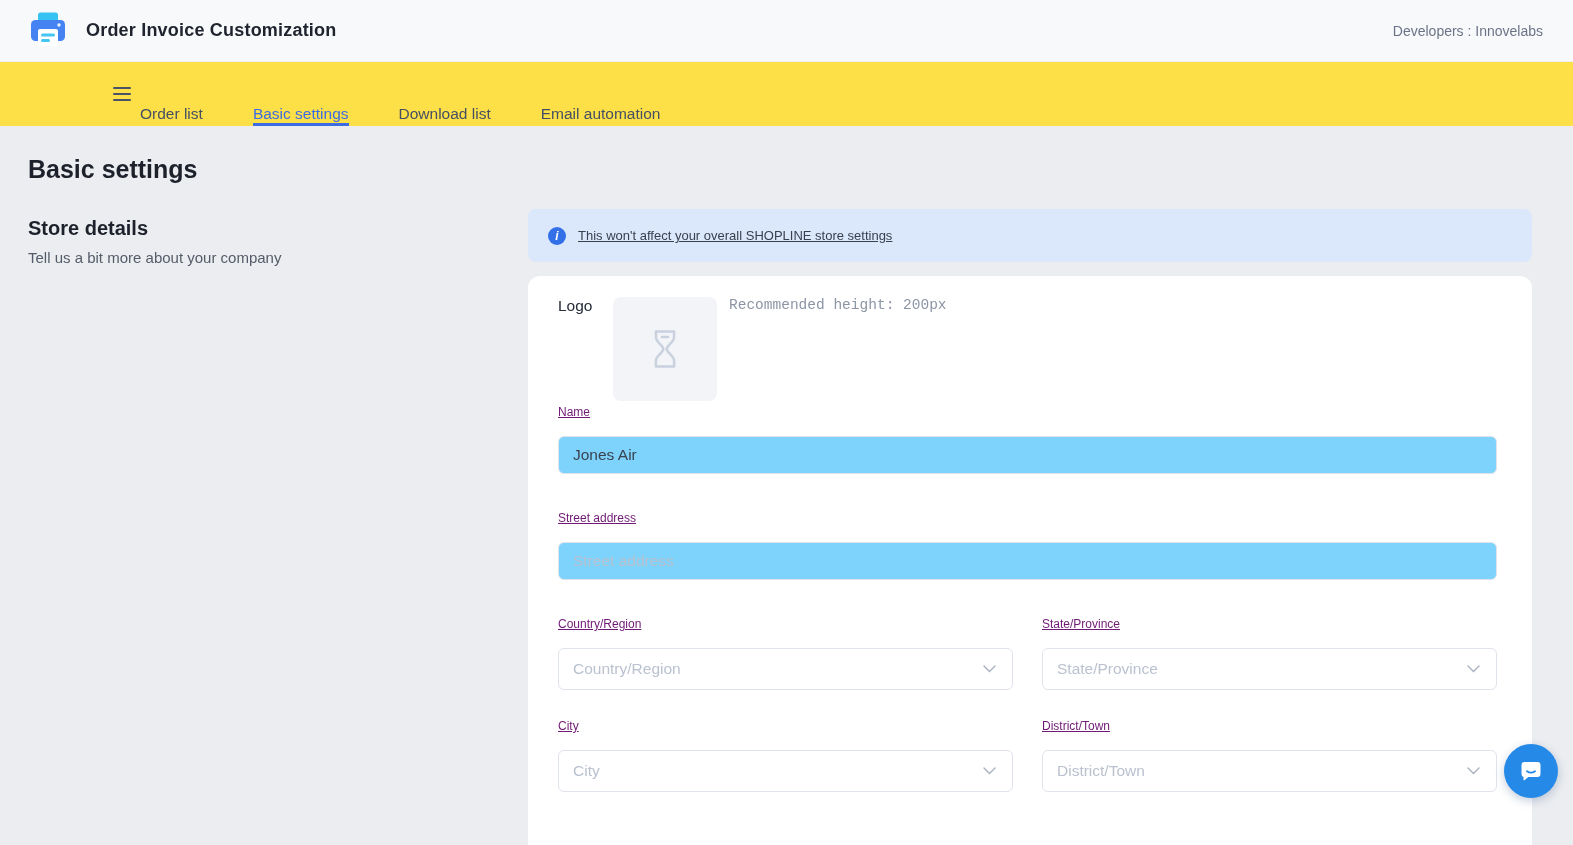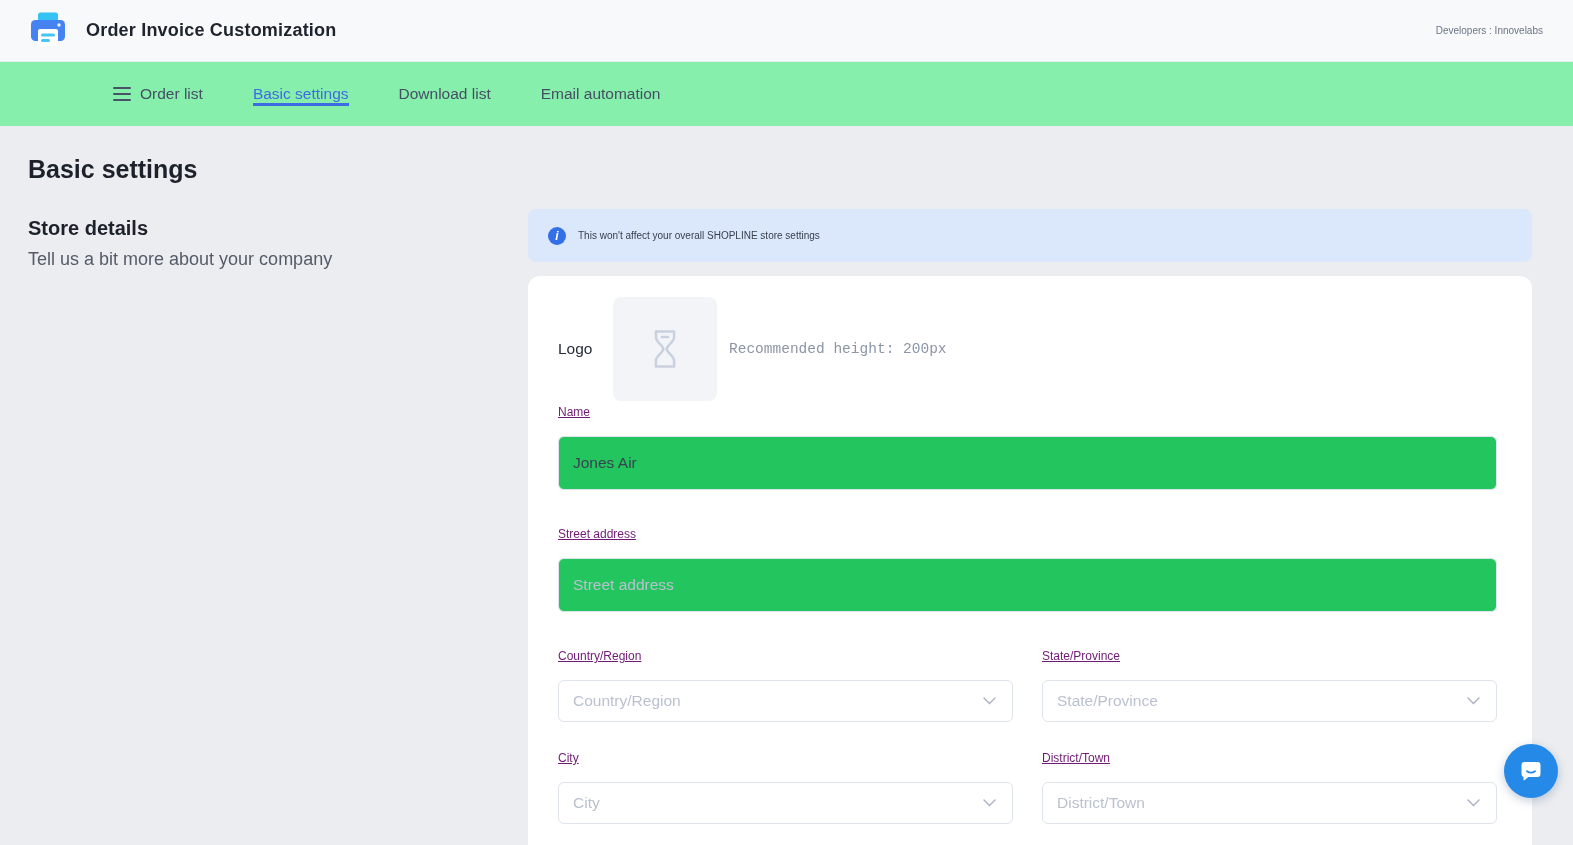--- a/index.html
+++ b/index.html
@@ -17,28 +17,28 @@
     background: #f8f9fb;
     border-bottom: 1px solid #eceef2;
     display: flex;
     align-items: center;
     justify-content: space-between;
     padding: 0 30px 0 28px;
     text-align: center;
   }
   .header-left { display: flex; align-items: center; gap: 18px; }
   .app-title { font-size: 18px; font-weight: 700; color: #1e232e; letter-spacing: .2px; }
-  .account-label { font-size: 10px; color: #6b7487; }
+  .account-label { font-size: 14px; color: #6b7487; }
 
   
   .tab-bar {
     height: 64px;
-    background: #86efac;
+    background: #fde047;
     display: flex;
-    align-items: center;
+    align-items: flex-end;
     padding-left: 113px;
   }
   .menu-icon {
     align-self: center;
     width: 18px; height: 14px;
     display: flex; flex-direction: column; justify-content: space-between;
     margin-right: 9px;
     cursor: pointer;
   }
   .menu-icon i { display: block; height: 2px; border-radius: 1px; background: #4a5366; }
@@ -56,74 +56,74 @@
     border-bottom-color: #3d6be4;
   }
 
   
   .content { padding: 29px 41px 0 28px; }
   .page-title { font-size: 25px; font-weight: 700; color: #1d212b; }
 
   .content-row { display: flex; margin-top: 25px; }
   .section-info { width: 500px; flex: 0 0 auto; padding-top: 8px; }
   .section-heading { font-size: 20px; font-weight: 700; color: #1d212b; }
-  .section-subheading { font-size: 18px; color: #555c69; margin-top: 9px; }
+  .section-subheading { font-size: 15px; color: #555c69; margin-top: 9px; }
 
   .form-area { flex: 1 1 auto; }
 
   .banner {
     background: #dbe8fc;
     border-radius: 8px;
     height: 53px;
     display: flex; align-items: center;
     padding: 0 20px;
     gap: 12px;
   }
   .info-icon {
     width: 18px; height: 18px; flex: 0 0 auto;
     border-radius: 50%;
     background: #3370e8;
     color: #ffffff;
     font-size: 12px; font-weight: 700;
     display: flex; align-items: center; justify-content: center;
     font-style: italic;
   }
-  .banner-text { font-size: 10px; color: #39414e; }
+  .banner-text { font-size: 13px; color: #39414e; text-decoration: underline; }
 
   .card {
     margin-top: 14px;
     background: #ffffff;
     border-radius: 12px;
     padding: 21px 35px 60px 30px;
     min-height: 620px;
   }
 
-  .logo-row { display: flex; align-items: center; }
+  .logo-row { display: flex; align-items: flex-start; }
   .logo-label { font-size: 15.5px; color: #262c38; width: 43px; margin-right: 12px; }
   .logo-box {
     width: 104px; height: 104px;
     background: #f2f4f8;
     border-radius: 8px;
     display: flex; align-items: center; justify-content: center;
     cursor: pointer;
   }
   .logo-hint { margin-left: 12px; font-size: 14.5px; color: #8c95a5; font-family: Liberation Mono, monospace; }
 
   .field { margin-top: 37px; }
   .field.first { margin-top: 4px; }
   .field-label { display: block; font-size: 12px; color: #701a75; margin-bottom: 17px; text-decoration: underline; }
   .text-input {
-    width: 100%; height: 54px;
+    width: 100%; height: 38px;
     border: 1px solid #dfe3ea;
     border-radius: 6px;
     padding: 12px 14px;
     font-size: 15.5px;
     font-family: "Liberation Sans", sans-serif;
     color: #3a4250;
-    background: #22c55e;
+    background: #7dd3fc;
     outline: none;
   }
   .text-input::placeholder { color: #bac1cf; opacity: 1; }
 
   .form-grid {
     margin-top: 37px;
     display: grid;
     grid-template-columns: 1fr 1fr;
     column-gap: 18px;
     row-gap: 37px;

